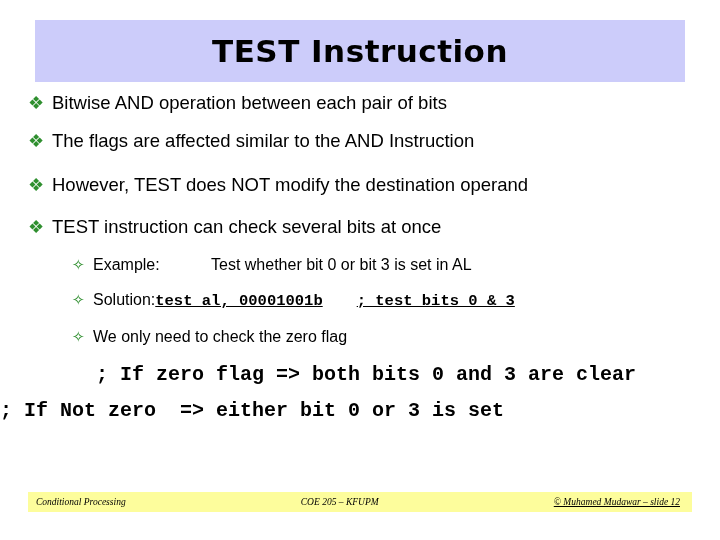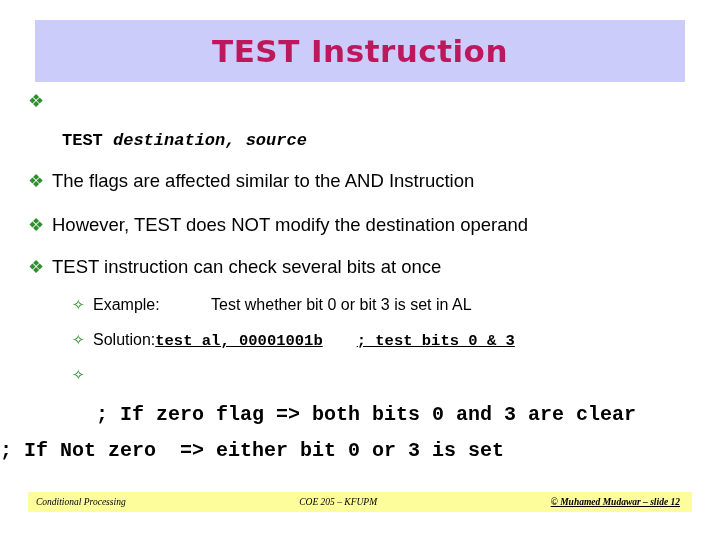--- a/index.html
+++ b/index.html
@@ -22,21 +22,21 @@
     left: 35px;
     top: 20px;
     width: 650px;
     height: 62px;
     background: #ccccfa;
     display: flex;
     align-items: center;
     justify-content: center;
   }
   #title-text {
-    color: #be185d;
+    color: #000000;
     font-family: "DejaVu Sans", sans-serif;
     font-size: 31px;
     font-weight: bold;
     letter-spacing: 0.5px;
     white-space: nowrap;
   }
 
   
   #slide-body {
     position: absolute;
@@ -149,38 +149,36 @@
     height: 20px;
     display: flex;
     align-items: center;
     font-family: "Liberation Serif", serif;
     font-style: italic;
     font-size: 9.5px;
     color: #000000;
   }
   #footer-left   { flex: 0 0 auto; padding-left: 8px; }
   #footer-center { flex: 1 1 auto; text-align: center; }
-  #footer-right  { flex: 0 0 auto; padding-right: 12px; text-decoration: underline; font-weight: bold; }
+  #footer-right  { flex: 0 0 auto; padding-right: 12px; text-decoration: underline; }
 </style>
 </head>
 <body>
 
 <div id="title-banner">
   <span id="title-text">TEST Instruction</span>
 </div>
 
 <div id="slide-body">
 
   <div class="bullet-row l1">
     <span class="bullet-mark">❖</span>
-  </div>
-
-  <div id="syntax-line">
-    <span class="mono">TEST</span><span class="mono"> </span><span class="mono-italic">destination, source</span>
-  </div>
+    <span class="bullet-text">Bitwise AND operation between each pair of bits</span>
+  </div>
+
 
   <div class="bullet-row l2">
     <span class="bullet-mark">❖</span>
     <span class="bullet-text">The flags are affected similar to the AND Instruction</span>
   </div>
 
   <div class="bullet-row l3">
     <span class="bullet-mark">❖</span>
     <span class="bullet-text">However, TEST does NOT modify the destination operand</span>
   </div>
@@ -195,20 +193,21 @@
     <span class="sub-text"><span class="ex-label">Example:</span><span>Test whether bit 0 or bit 3 is set in AL</span></span>
   </div>
 
   <div class="sub-row s2">
     <span class="sub-mark">✧</span>
     <span class="sub-text"><span class="sol-label">Solution:</span><span class="mono-sm">test al, 00001001b</span><span class="gap-wide"></span><span class="mono-sm">; test bits 0 &amp; 3</span></span>
   </div>
 
   <div class="sub-row s3">
     <span class="sub-mark">✧</span>
+    <span class="sub-text">We only need to check the zero flag</span>
   </div>
 
   <div class="code-line" id="code-line-1">; If zero flag =&gt; both bits 0 and 3 are clear</div>
   <div class="code-line" id="code-line-2">; If Not zero  =&gt; either bit 0 or 3 is set</div>
 
 </div>
 
 <div id="footer-band"></div>
 <div id="footer-inner">
   <span id="footer-left">Conditional Processing</span>

